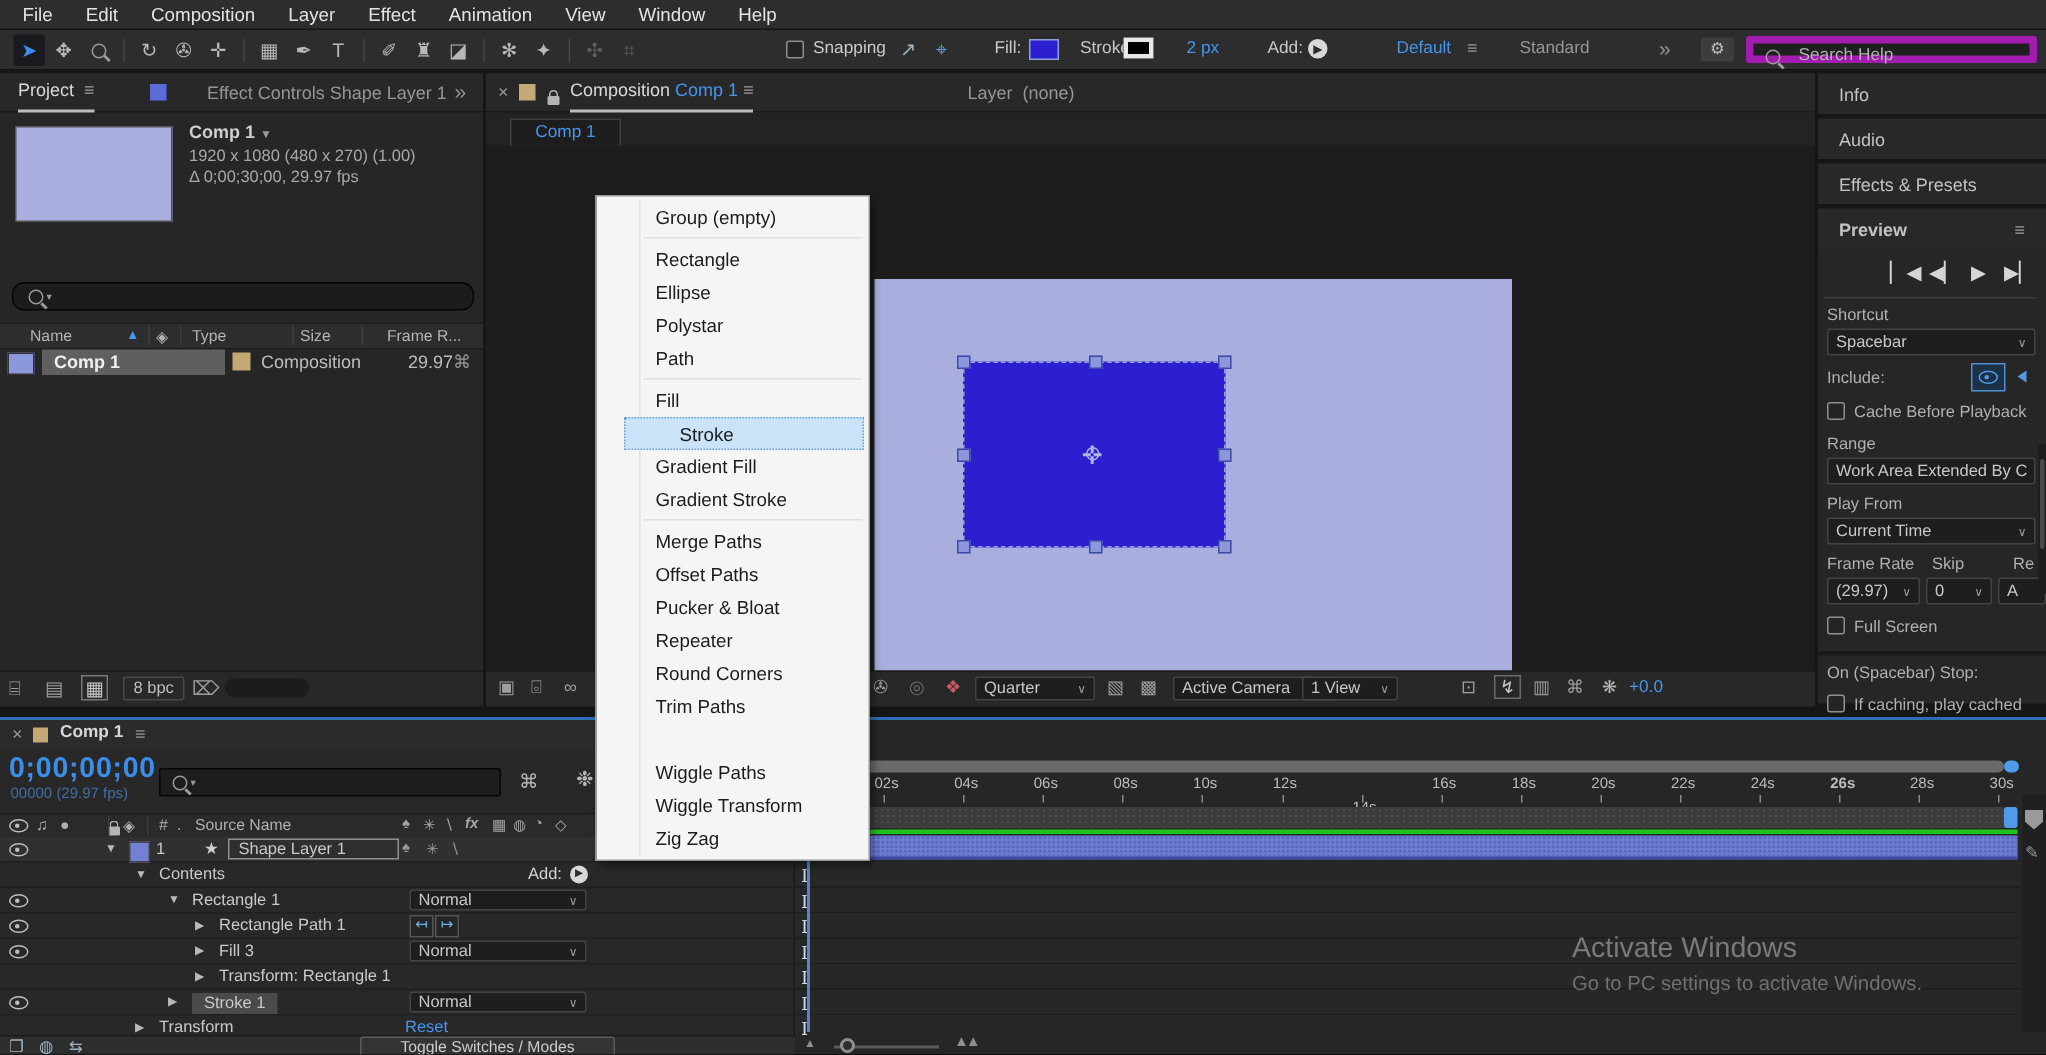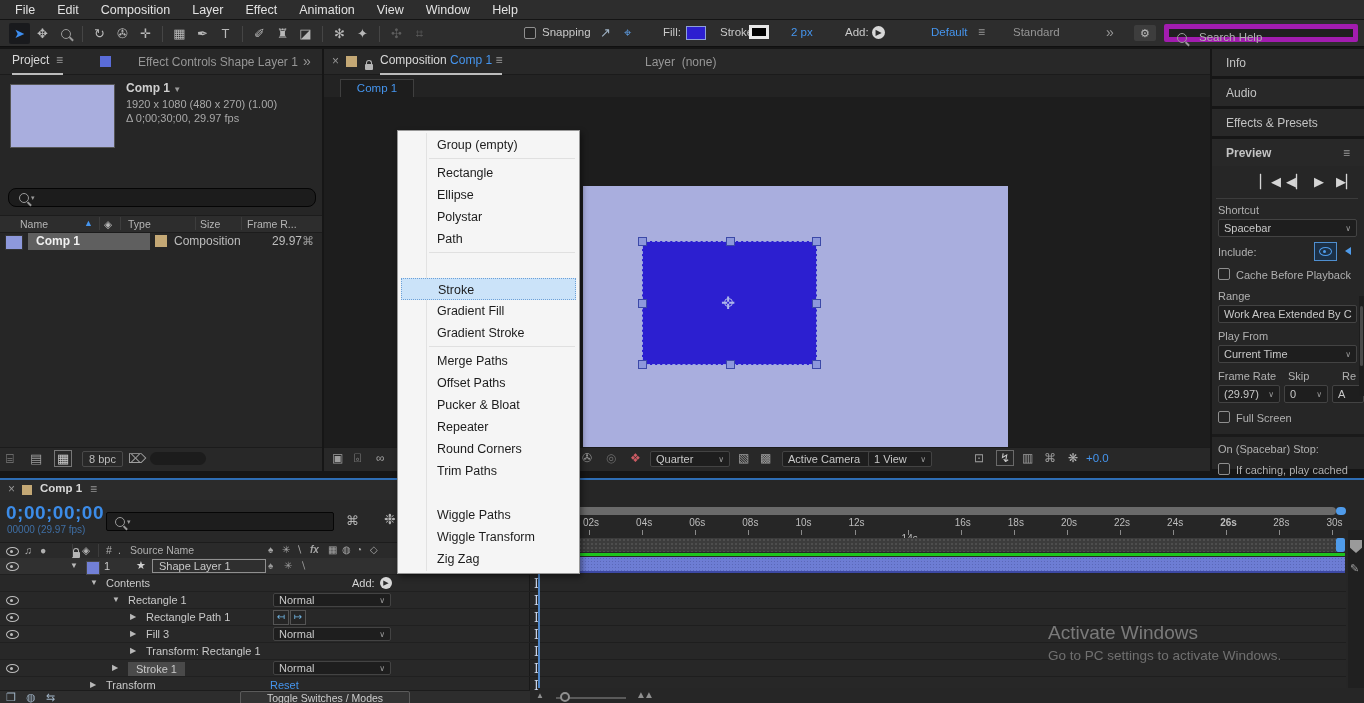--- a/index.html
+++ b/index.html
@@ -61,21 +61,21 @@
   .twirl{position:absolute;top:3px;font-size:8px;color:#b9b9b9;}
   .rowlabel{position:absolute;top:1.5px;white-space:nowrap;}
   .mode-dd{position:absolute;left:273px;top:1px;width:118px;height:14px;}
   .ibeam{position:absolute;font-family:"DejaVu Serif",serif;font-size:12px;color:#cdd8ec;line-height:12px;}
   .dots{background-image:radial-gradient(#4e4e4e 1px,transparent 1px);background-size:4px 4px;}
   
   #ctx-menu{left:397px;top:130px;width:183px;height:444px;background:#f5f5f5;border:1px solid #979797;
             box-shadow:2px 3px 6px rgba(0,0,0,.45);box-sizing:border-box;z-index:50;}
   #ctx-menu::before{content:'';position:absolute;left:28px;top:2px;bottom:2px;width:1px;background:#e2e2e2;}
   .menu-item{position:absolute;left:3px;right:3px;height:22px;line-height:22px;padding-left:36px;font-size:12.5px;color:#1c1c1c;box-sizing:border-box;}
-  .menu-item.hl{background:#cbe3f9;border:1px dotted #6da1d8;}
+  .menu-item.hl{background:#cbe3f9;border:1px dotted #6da1d8;margin-left:15px;}
   .menu-sep{position:absolute;left:31px;right:4px;height:1px;background:#e0e0e0;}
   
   #watermark{left:1048px;top:622px;z-index:40;color:#8f8f8f;}
   .lockic{display:inline-block;width:8px;height:6px;background:#b5b5b5;position:relative;border-radius:1px;}
   .lockic::before{content:'';position:absolute;left:1px;top:-4px;width:4px;height:4px;border:1.5px solid #b5b5b5;border-bottom:none;border-radius:3px 3px 0 0;}
   .spk{display:inline-block;width:0;height:0;border-top:4px solid transparent;border-bottom:4px solid transparent;border-right:6px solid #4f9bea;}
 </style>
 </head>
 <body>
 
@@ -157,21 +157,21 @@
     <div class="abs" style="left:8px;top:139px;width:306px;height:17px;background:#1c1c1c;border:1px solid #050505;border-radius:8px;">
       <span class="mag" style="margin:4px 0 0 10px;"></span>
       <span style="position:absolute;left:22px;top:5px;font-size:7px;color:#9a9a9a;">▾</span>
     </div>
     <div class="abs tblhdr" style="left:0;top:166px;width:322px;height:16px;border-top:1px solid #1c1c1c;border-bottom:1px solid #1c1c1c;">
       <span class="abs" style="left:20px;top:2px;">Name</span>
       <span class="abs" style="left:84px;top:2px;color:#4595ee;font-size:9px;">▲</span>
       <span class="abs" style="left:104px;top:2px;color:#b5b5b5;">◈</span>
       <span class="abs" style="left:128px;top:2px;">Type</span>
       <span class="abs" style="left:200px;top:2px;">Size</span>
-      <span class="abs" style="left:247px;top:2px;">Frame R...</span>
+      <span class="abs" style="left:258px;top:2px;">Frame R...</span>
       <span class="abs" style="left:99px;top:1px;width:1px;height:13px;background:#3d3d3d;"></span>
       <span class="abs" style="left:120px;top:1px;width:1px;height:13px;background:#3d3d3d;"></span>
       <span class="abs" style="left:195px;top:1px;width:1px;height:13px;background:#3d3d3d;"></span>
       <span class="abs" style="left:241px;top:1px;width:1px;height:13px;background:#3d3d3d;"></span>
     </div>
     <div class="abs" style="left:0;top:184px;width:322px;height:18px;">
       <span class="abs" style="left:5px;top:2px;width:16px;height:13px;background:#8d98db;border:1px solid #333;"></span>
       <span class="abs" style="left:28px;top:0;width:122px;height:17px;background:#5f5f5f;color:#f0f0f0;font-weight:bold;padding:1px 0 0 8px;box-sizing:border-box;">Comp 1</span>
       <span class="abs" style="left:155px;top:2px;width:12px;height:12px;background:#c4a875;"></span>
       <span class="abs" style="left:174px;top:1px;color:#bdbdbd;">Composition</span>
@@ -471,20 +471,21 @@
   </div>
 
   <div id="ctx-menu" class="abs">
       <div class="menu-item" style="top: 3px;">Group (empty)</div>
       <div class="menu-sep" style="top: 27px;"></div>
       <div class="menu-item" style="top: 31px;">Rectangle</div>
       <div class="menu-item" style="top: 53px;">Ellipse</div>
       <div class="menu-item" style="top: 75px;">Polystar</div>
       <div class="menu-item" style="top: 97px;">Path</div>
       <div class="menu-sep" style="top: 121px;"></div>
+      <div class="menu-item" style="top: 125px;">Fill</div>
       <div class="menu-item hl" style="top: 147px;">Stroke</div>
       <div class="menu-item" style="top: 169px;">Gradient Fill</div>
       <div class="menu-item" style="top: 191px;">Gradient Stroke</div>
       <div class="menu-sep" style="top: 215px;"></div>
       <div class="menu-item" style="top: 219px;">Merge Paths</div>
       <div class="menu-item" style="top: 241px;">Offset Paths</div>
       <div class="menu-item" style="top: 263px;">Pucker &amp; Bloat</div>
       <div class="menu-item" style="top: 285px;">Repeater</div>
       <div class="menu-item" style="top: 307px;">Round Corners</div>
       <div class="menu-item" style="top: 329px;">Trim Paths</div>

